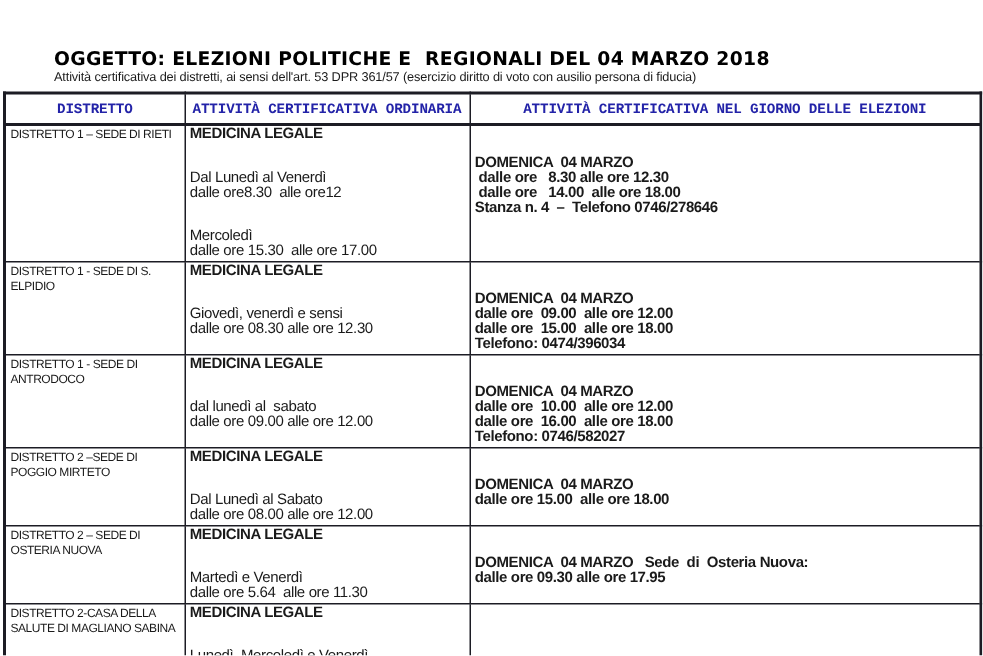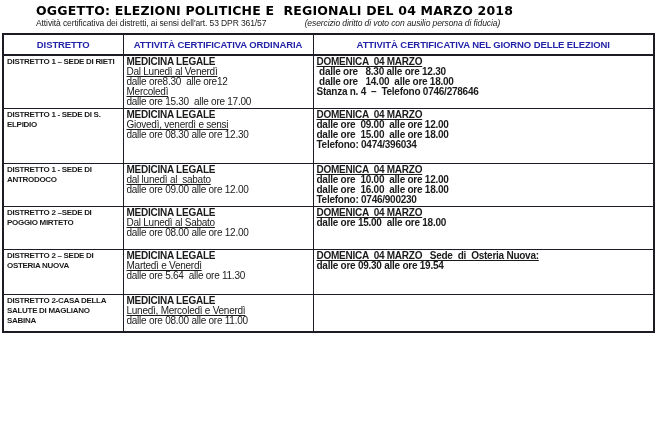--- a/index.html
+++ b/index.html
@@ -8,27 +8,27 @@
     width:655px;height:437px;
     background:#ffffff;
     font-family:"Liberation Sans",sans-serif;
     color:#1a1a1a;
     overflow:hidden;
   }
   .doc-header{padding:3px 0 0 36px;}
   .doc-title{
     font-family:"DejaVu Sans","Liberation Sans",sans-serif;
     font-weight:bold;font-size:12.5px;line-height:15px;color:#000;
-    letter-spacing:0.2px;white-space:pre;
+    letter-spacing:0.2px;white-space:pre;margin-top:28px;
   }
   .doc-subtitle{
     font-size:8.5px;line-height:11px;color:#1a1a1a;white-space:pre;
     letter-spacing:-0.1px;
   }
-  .doc-subtitle .it{font-style:italic;margin-left:36px;}
+  .doc-subtitle .it{}
   table.cert{
     border-collapse:collapse;
     table-layout:fixed;
     margin:4px 0 0 2px;
     width:651px;
     border:2px solid #1c1c24;
   }
   table.cert th, table.cert td{
     border:1px solid #1c1c24;
     padding:1px 3px;
@@ -38,37 +38,38 @@
   table.cert th{
     height:17px;
     border-bottom:2px solid #1c1c24;
     color:#2323A8;
     font-size:9.5px;
     font-weight:bold;
     text-align:center;
     vertical-align:middle;
     letter-spacing:-0.1px;
     white-space:nowrap;
+    font-family:Liberation Mono, monospace;
   }
   col.c1{width:120px;} col.c2{width:190px;} col.c3{width:341px;}
   td.distretto{
     vertical-align:middle;
-    font-weight:bold;
+    font-weight:normal;
     font-size:8px;
     line-height:10px;
     letter-spacing:-0.3px;
     white-space:pre-line;
   }
   .ln{
     font-size:10px;line-height:10px;
     letter-spacing:-0.25px;
     white-space:pre-wrap;
   }
   .ln.b{font-weight:bold;}
-  .ln.u{text-decoration:underline;}
+  .ln.u{margin-top:19px;}
   
   #table-body tr:nth-child(1) td{height:49px}
   #table-body tr:nth-child(2) td{height:52px}
   #table-body tr:nth-child(3) td{height:38px}
   #table-body tr:nth-child(4) td{height:40px}
   #table-body tr:nth-child(5) td{height:42px}
   #table-body tr:nth-child(6) td{height:34px}
   #table-body tr:nth-child(7) td{height:36px}
   #table-body tr:nth-child(8) td{height:34px}
   #table-body tr:nth-child(9) td{height:32px}
@@ -130,21 +131,21 @@
           <td class="distretto">DISTRETTO 1 -  SEDE DI ANTRODOCO</td>
           <td>
             <div class="ln b">MEDICINA LEGALE</div>
             <div class="ln u">dal lunedì al  sabato</div>
             <div class="ln">dalle ore 09.00 alle ore 12.00</div>
           </td>
           <td>
             <div class="ln b u">DOMENICA  04 MARZO</div>
             <div class="ln b">dalle ore  10.00  alle ore 12.00</div>
             <div class="ln b">dalle ore  16.00  alle ore 18.00</div>
-            <div class="ln b">Telefono: 0746/900230</div>
+            <div class="ln b">Telefono: 0746/582027</div>
           </td>
         </tr>
         <tr>
           <td class="distretto">DISTRETTO 2 –SEDE DI POGGIO MIRTETO</td>
           <td>
             <div class="ln b">MEDICINA LEGALE</div>
             <div class="ln u">Dal Lunedì al Sabato</div>
             <div class="ln">dalle ore 08.00 alle ore 12.00</div>
           </td>
           <td>
@@ -154,21 +155,21 @@
         </tr>
         <tr>
           <td class="distretto">DISTRETTO 2 – SEDE DI OSTERIA NUOVA</td>
           <td>
             <div class="ln b">MEDICINA LEGALE</div>
             <div class="ln u">Martedì e Venerdì</div>
             <div class="ln">dalle ore 5.64  alle ore 11.30</div>
           </td>
           <td>
             <div class="ln b u">DOMENICA  04 MARZO   Sede  di  Osteria Nuova:</div>
-            <div class="ln b">dalle ore 09.30 alle ore 19.54</div>
+            <div class="ln b">dalle ore 09.30 alle ore 17.95</div>
           </td>
         </tr>
         <tr>
           <td class="distretto">DISTRETTO 2-CASA DELLA SALUTE DI MAGLIANO SABINA</td>
           <td>
             <div class="ln b">MEDICINA LEGALE</div>
             <div class="ln u">Lunedì, Mercoledì e Venerdì</div>
             <div class="ln">dalle ore 08.00 alle ore 11.00</div>
           </td>
           <td></td>

